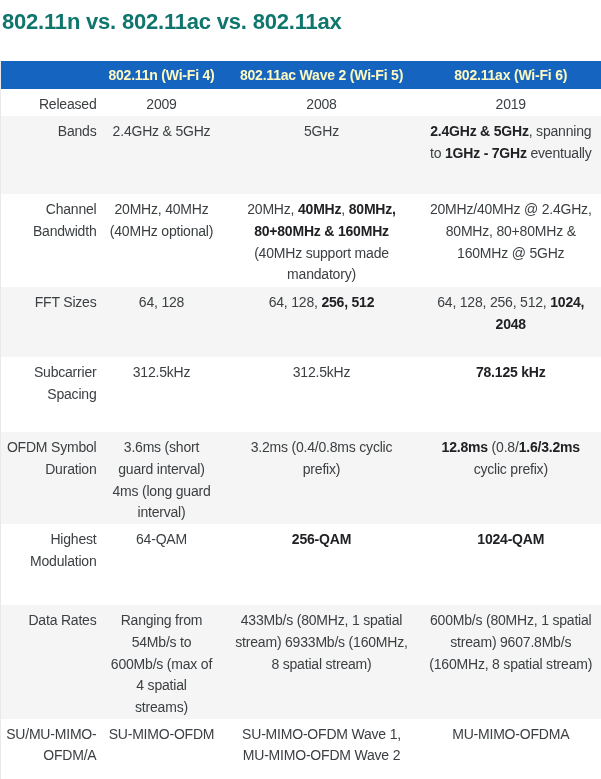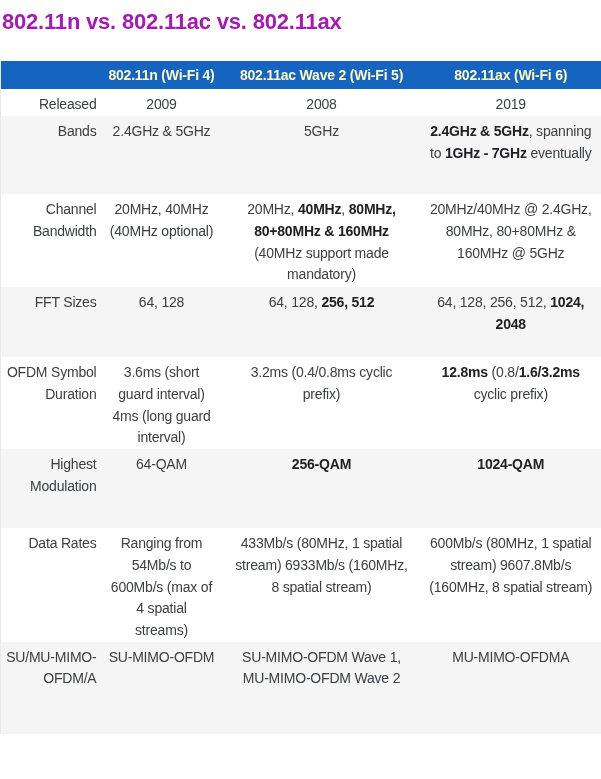--- a/index.html
+++ b/index.html
@@ -11,21 +11,21 @@
   }
   .page {
     width: 601px;
     height: 779px;
     overflow: hidden;
     background: #ffffff;
   }
   .page-title {
     font-size: 22px;
     font-weight: 700;
-    color: #a21caf;
+    color: #0f766e;
     letter-spacing: -0.2px;
     margin: 9px 0 0 2px;
     line-height: 1.2;
   }
   table.compare {
     border-collapse: collapse;
     table-layout: fixed;
     width: 601px;
     margin-top: 26px;
     border-left: 1px solid #e9e9e9;
@@ -116,20 +116,26 @@
           <td><span>20MHz, </span><strong>40MHz</strong><span>, </span><strong>80MHz, 80+80MHz &amp; 160MHz</strong><span> (40MHz support made mandatory)</span></td>
           <td><span>20MHz/40MHz @ 2.4GHz, 80MHz, 80+80MHz &amp; 160MHz @ 5GHz</span></td>
         </tr>
         <tr>
           <td class="row-label">FFT Sizes</td>
           <td><span>64, 128</span></td>
           <td><span>64, 128, </span><strong>256, 512</strong></td>
           <td><span>64, 128, 256, 512, </span><strong>1024, 2048</strong></td>
         </tr>
         <tr>
+          <td class="row-label">Subcarrier Spacing</td>
+          <td><span>312.5kHz</span></td>
+          <td><span>312.5kHz</span></td>
+          <td><strong>78.125 kHz</strong></td>
+        </tr>
+        <tr>
           <td class="row-label">OFDM Symbol Duration</td>
           <td><span>3.6ms (short guard interval) 4ms (long guard interval)</span></td>
           <td><span>3.2ms (0.4/0.8ms cyclic prefix)</span></td>
           <td><strong>12.8ms</strong><span> (0.8/</span><strong>1.6/3.2ms</strong><span> cyclic prefix)</span></td>
         </tr>
         <tr>
           <td class="row-label">Highest Modulation</td>
           <td><span>64-QAM</span></td>
           <td><strong>256-QAM</strong></td>
           <td><strong>1024-QAM</strong></td>

